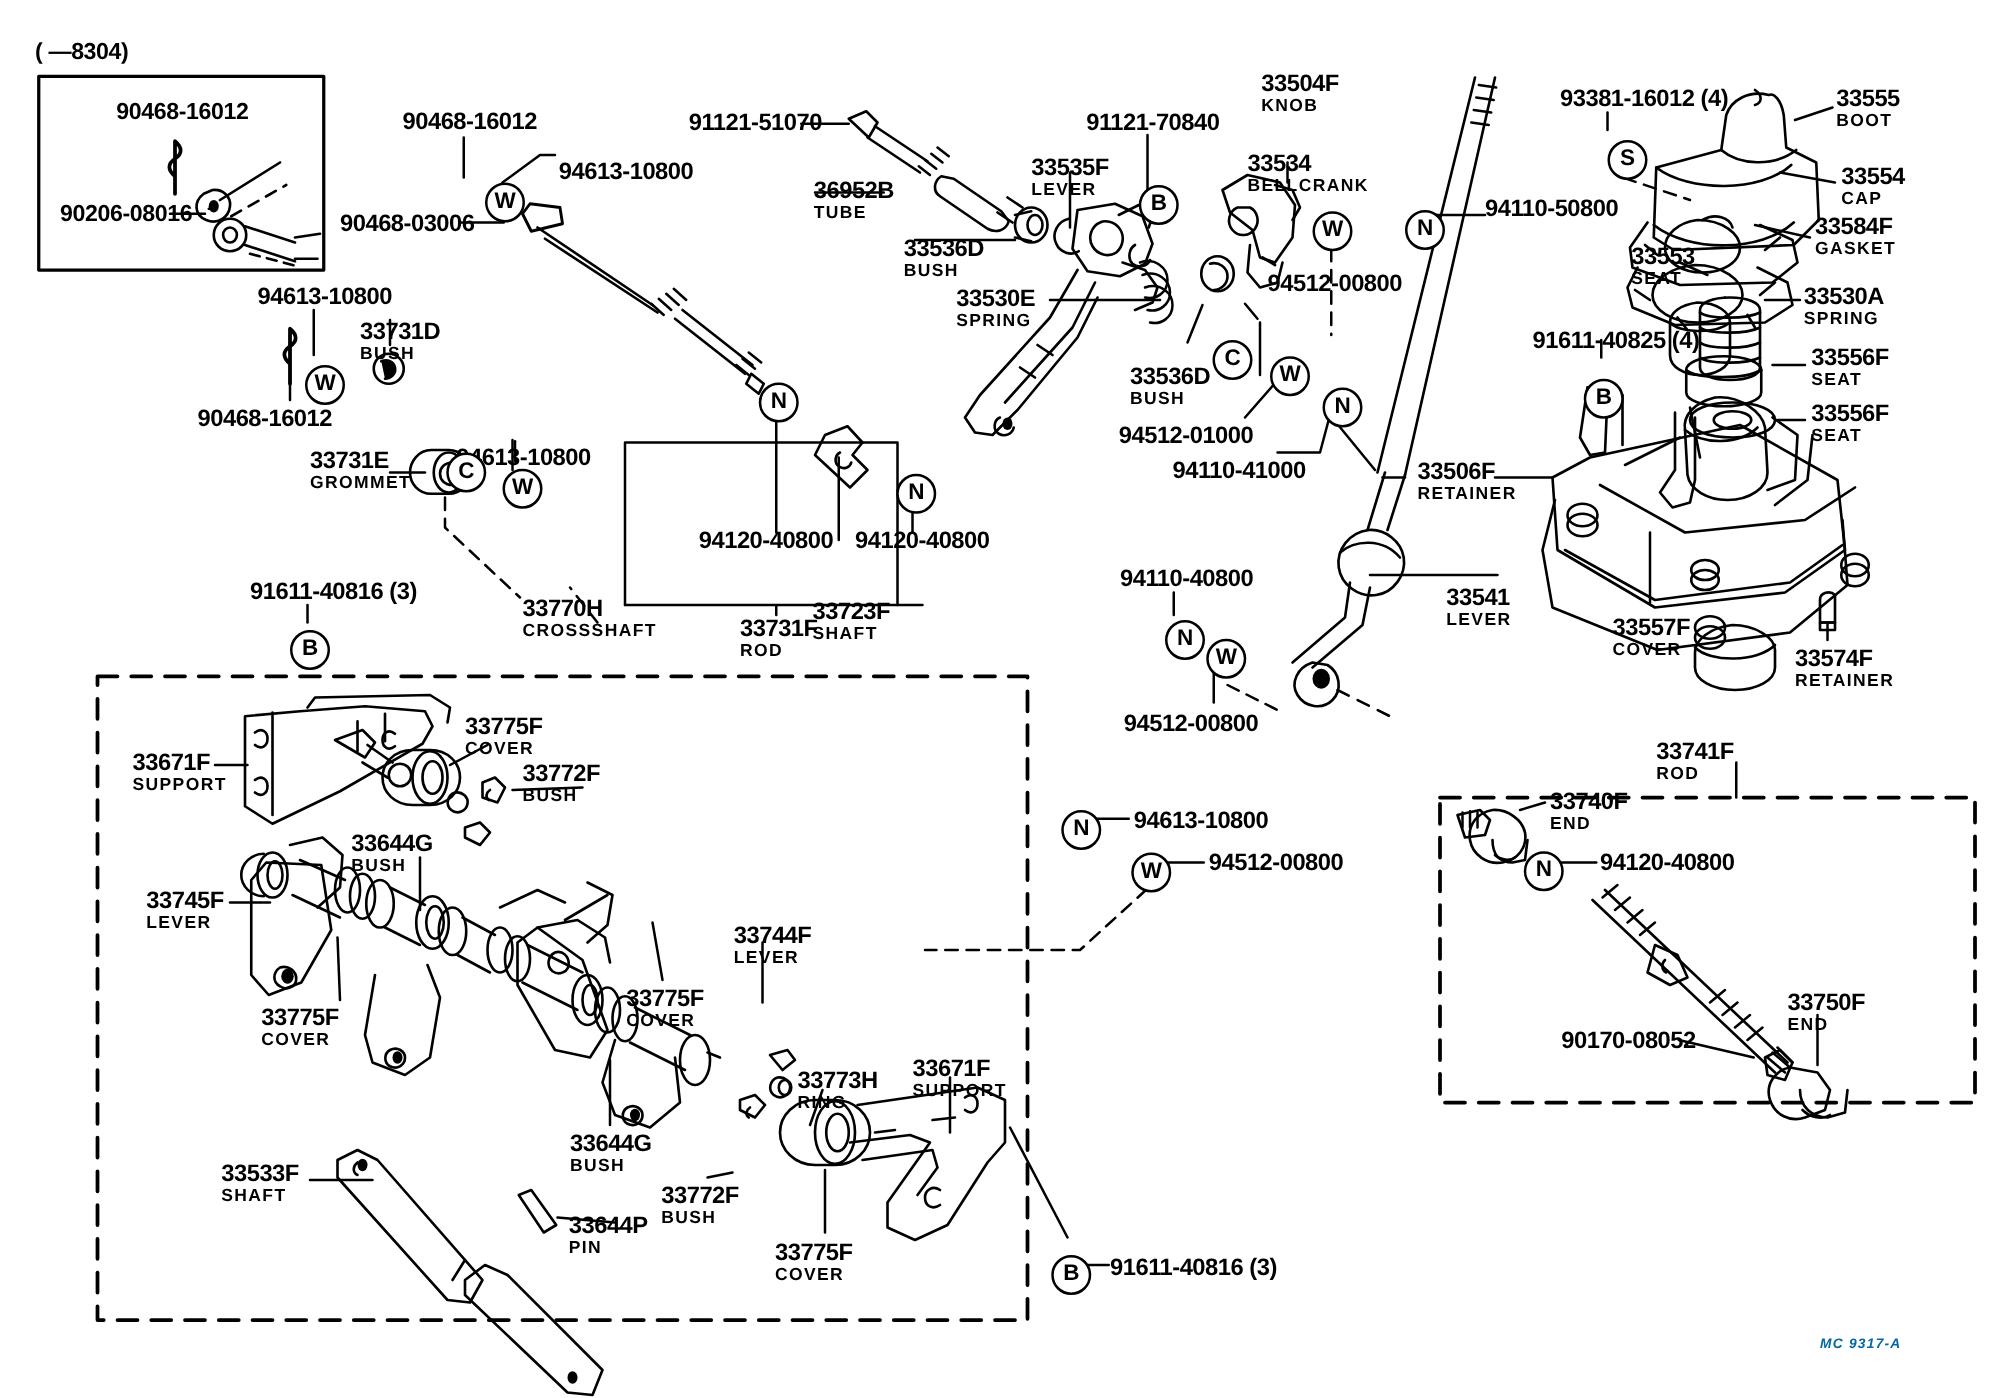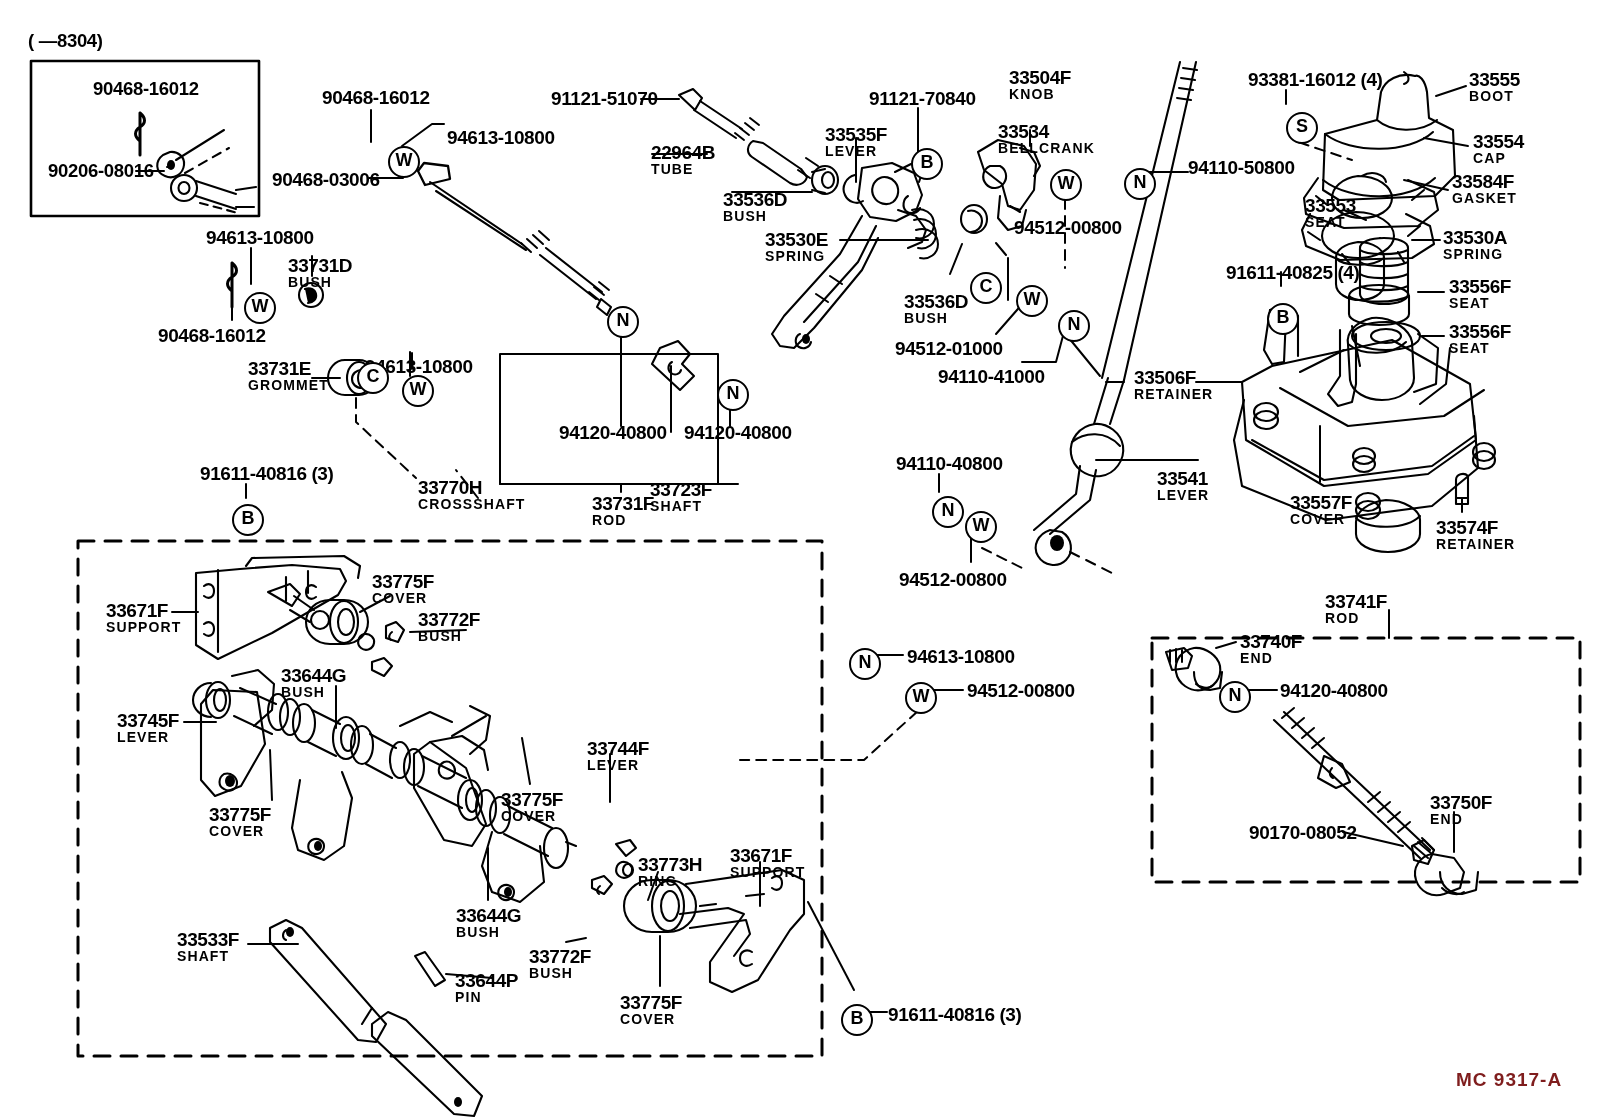--- a/index.html
+++ b/index.html
@@ -5,21 +5,21 @@
   html,body{margin:0;padding:0;background:#ffffff;}
   #page{position:relative;width:1600px;height:1118px;background:#fff;
         font-family:"Liberation Sans","DejaVu Sans",sans-serif;overflow:hidden;}
   #art{position:absolute;left:0;top:0;width:1600px;height:1118px;}
 
   
   .lbl{position:absolute;font-weight:bold;color:#000;white-space:nowrap;line-height:1.02;}
   .lbl .num{display:block;font-size:19px;letter-spacing:-0.4px;}
   .lbl .nm{display:block;font-size:14px;letter-spacing:1.1px;}
   .plain{position:absolute;font-weight:bold;font-size:18.5px;color:#000;white-space:nowrap;letter-spacing:-0.3px;}
-  .corner{position:absolute;font-weight:bold;font-size:19px;letter-spacing:1px;color:#7f1d1d;}
+  .corner{position:absolute;font-weight:bold;font-size:11px;letter-spacing:1px;color:#0369a1;font-style:italic;}
 
   
   .mk{position:absolute;width:28px;height:28px;border:2.4px solid #000;border-radius:50%;
       background:#fff;font-weight:bold;font-size:18px;line-height:24px;text-align:center;color:#000;}
 </style>
 </head>
 <body>
 
 <div id="page">
 
@@ -434,21 +434,21 @@
         <span class="nm">SHAFT</span>
       </div>
       <div class="lbl" style="left: 592px; top: 494px;">
         <span class="num">33731F</span>
         <span class="nm">ROD</span>
       </div>
       <div class="lbl" style="left: 551px; top: 89px;">
         <span class="num">91121-51070</span>
       </div>
       <div class="lbl" style="left: 651px; top: 143px;">
-        <span class="num">22964B</span>
+        <span class="num">36952B</span>
         <span class="nm">TUBE</span>
       </div>
       <div class="lbl" style="left: 723px; top: 190px;">
         <span class="num">33536D</span>
         <span class="nm">BUSH</span>
       </div>
       <div class="lbl" style="left: 765px; top: 230px;">
         <span class="num">33530E</span>
         <span class="nm">SPRING</span>
       </div>
@@ -462,21 +462,21 @@
       <div class="lbl" style="left: 904px; top: 292px;">
         <span class="num">33536D</span>
         <span class="nm">BUSH</span>
       </div>
       <div class="lbl" style="left: 895px; top: 339px;">
         <span class="num">94512-01000</span>
       </div>
       <div class="lbl" style="left: 938px; top: 367px;">
         <span class="num">94110-41000</span>
       </div>
-      <div class="lbl" style="left: 1009px; top: 68px;">
+      <div class="lbl" style="left: 1009px; top: 58px;">
         <span class="num">33504F</span>
         <span class="nm">KNOB</span>
       </div>
       <div class="lbl" style="left: 998px; top: 122px;">
         <span class="num">33534</span>
         <span class="nm">BELLCRANK</span>
       </div>
       <div class="lbl" style="left: 1014px; top: 218px;">
         <span class="num">94512-00800</span>
       </div>

